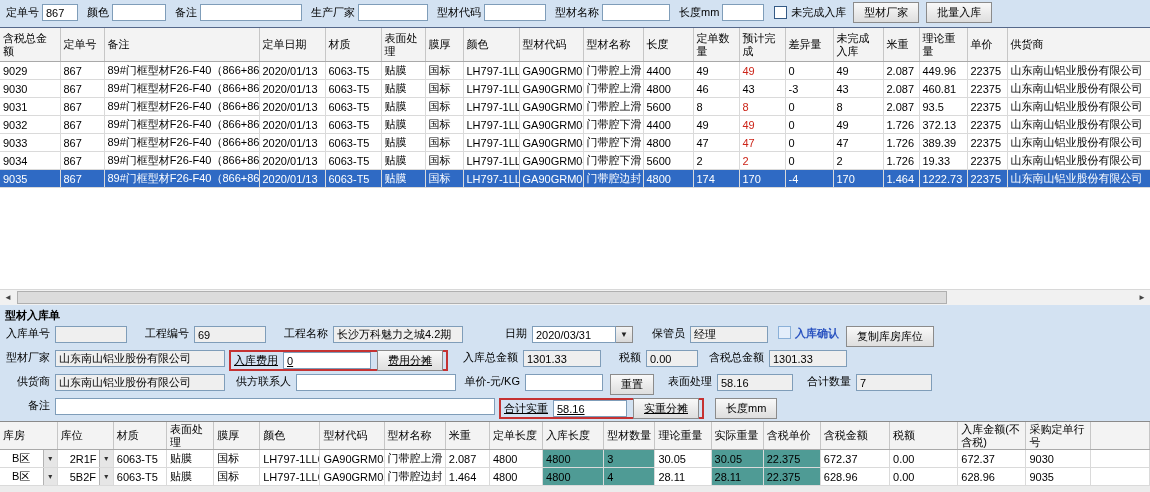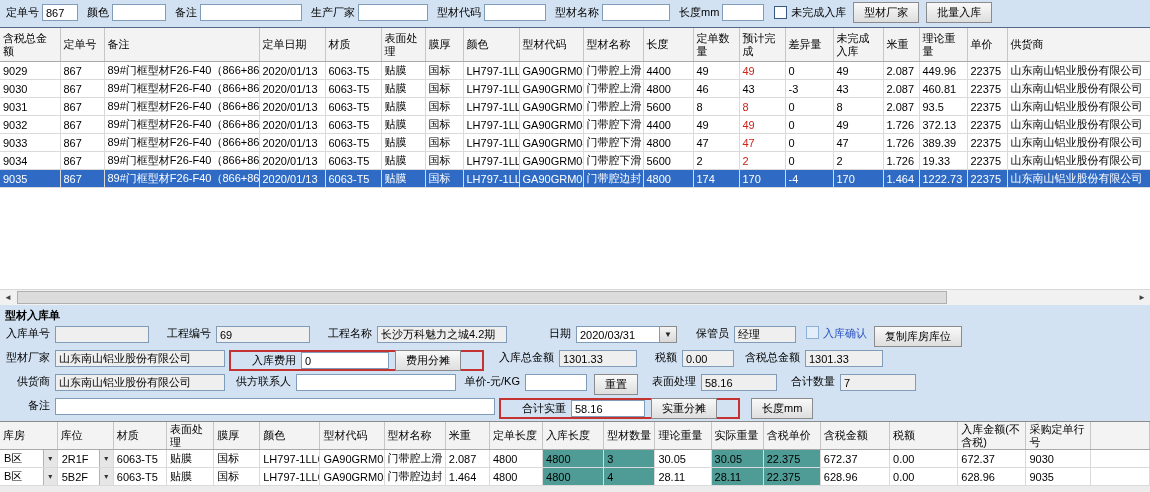--- a/index.html
+++ b/index.html
@@ -25,47 +25,47 @@
   th{background:#f3f3f3;border-right:1px solid #c6c6c6;border-bottom:1px solid #a9a9a9;border-top:none;
      font-weight:normal;padding:1px 3px;text-align:left;vertical-align:middle;line-height:1.15;white-space:normal;overflow:hidden;}
   #order-table th{height:31px;}
   #inbound-table th{height:24px;}
   td{border-right:1px solid #dadada;border-bottom:1px solid #dadada;height:17px;padding:0 3px;
      white-space:nowrap;overflow:hidden;background:#fff;}
   tr.selected td{background:var(--selection,#2f6ac4);color:#fff;}
   td.red{color:var(--red-text,#cc2418);}
   td.teal{background:var(--teal,#4f9b95);}
   td.combo{padding:0;position:relative;}
-  td.combo .cval{padding:0 4px;display:inline-block;text-align:right;}
+  td.combo .cval{padding:0 12px;display:inline-block;text-align:right;}
   td.combo .carrow{position:absolute;right:0;top:0;bottom:0;width:13px;background:#e6e6e6;
      border-left:1px solid #b3b3b3;font-size:8px;display:flex;align-items:center;justify-content:center;color:#333;}
   
   .hscroll{position:absolute;left:0;right:0;bottom:0;height:15px;background:#f1f1f1;
      border-top:1px solid #d8d8d8;display:flex;align-items:center;}
   .sbtn{width:16px;height:15px;font-size:8px;color:#444;display:flex;align-items:center;justify-content:center;}
   .thumb{height:13px;background:#dcdcdc;border:1px solid #b0b0b0;box-sizing:border-box;flex:0 0 930px;margin:0 1px;}
   .sspacer{flex:1;}
   
   .section-label{padding:3px 5px 0;font-weight:bold;}
   .frow{display:flex;margin:3px 0 2px;height:21px;}
   .flab{text-align:right;padding-right:5px;flex-shrink:0;white-space:nowrap;}
   .lw40{width:40px}.lw50{width:50px}.lw52{width:52px}.lw58{width:58px}
   .lw62{width:62px}.lw64{width:64px}.lw66{width:66px}
-  .iw52{width:52px}.iw62{width:62px}.iw72{width:84px}.iw74{width:74px}.iw76{width:76px}
-  .iw78{width:78px}.iw88{width:88px}.iw90{width:94px}.iw130{width:130px}.iw160{width:160px}
+  .iw52{width:52px}.iw62{width:78px}.iw72{width:84px}.iw74{width:74px}.iw76{width:76px}
+  .iw78{width:78px}.iw88{width:88px}.iw90{width:72px}.iw130{width:130px}.iw160{width:160px}
   .iw170{width:170px}.iw440{width:440px}
   .red-box{display:inline-flex;align-items:center;border:2px solid var(--red-box,#c53232);
-     padding:1px 21px;margin:0 4px;}
+     padding:1px 3px;margin:0 4px;text-decoration:underline;}
   .red-box .flab{width:auto;}
   .red-box .btn{margin-left:6px;}
   .datewrap{display:inline-flex;}
   .datebtn{width:17px;height:17px;background:linear-gradient(#f4f4f4,#d9d9d9);border:1px solid #8b8b8b;
      border-left:none;font-size:8px;display:flex;align-items:center;justify-content:center;color:#222;box-sizing:border-box;}
   .cb-blue{border:1px solid #8ab0d8;background:#e4eefb;}
-  .blue-label{color:var(--link-blue,#2a53c0);}
+  .blue-label{color:var(--link-blue,#2a53c0);font-weight:bold;}
   .grid-area2{height:76px;background:#ececec;border-top:1px solid #8a8a8a;overflow:hidden;}
 </style>
 </head>
 <body>
 
 <div class="app">
 
 
   <div class="filter-row">
     <span class="flabel">定单号</span>

